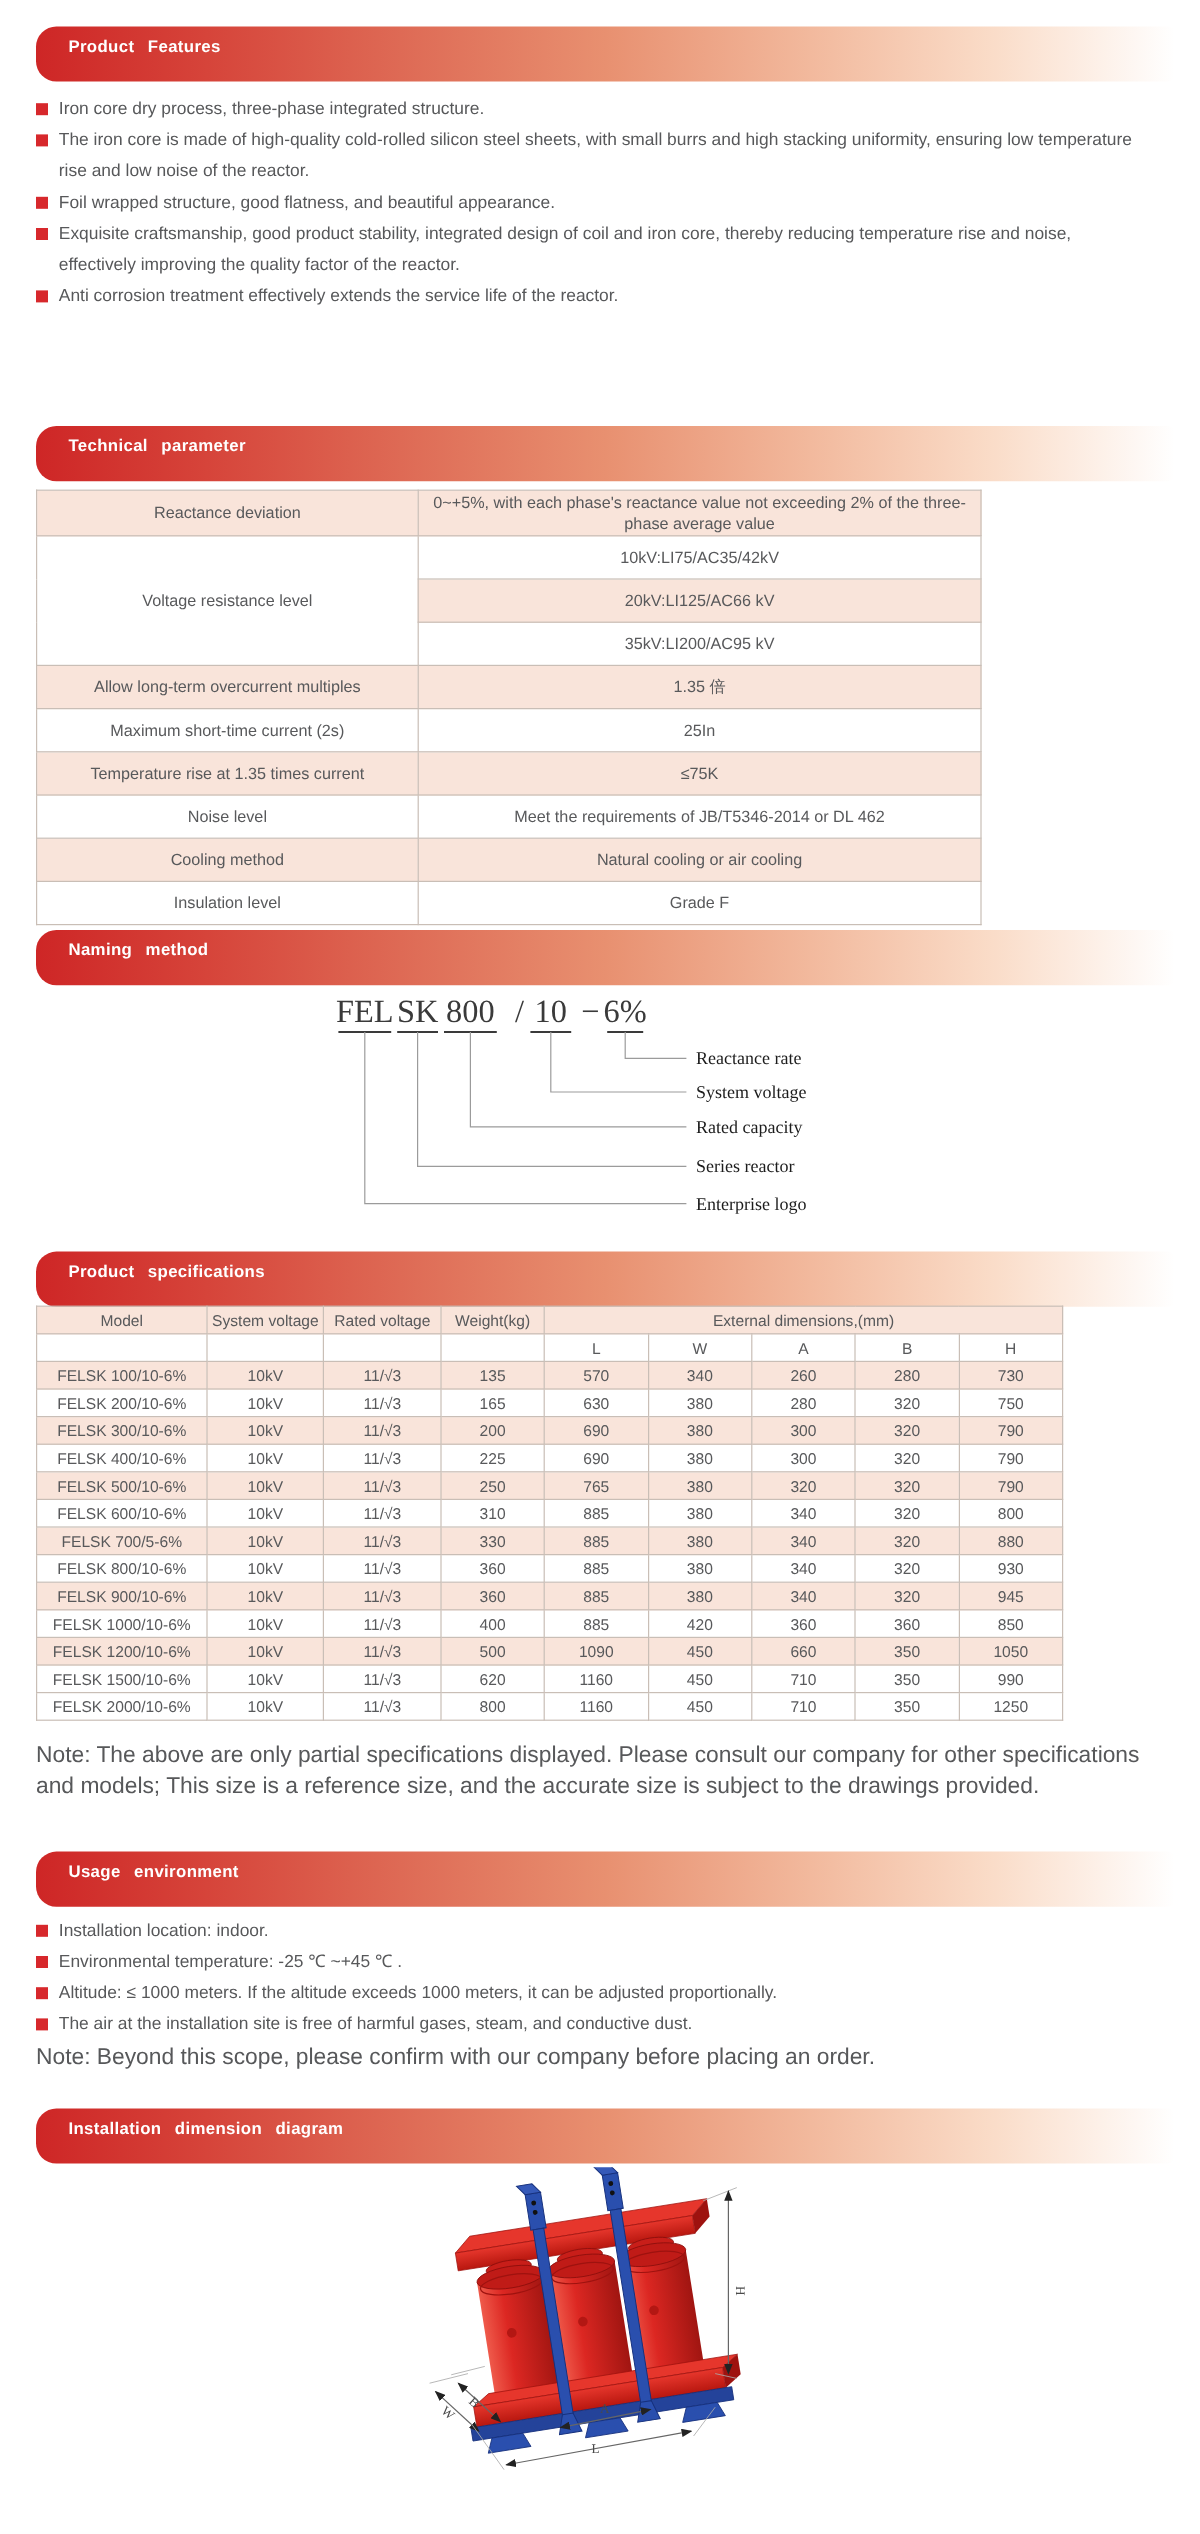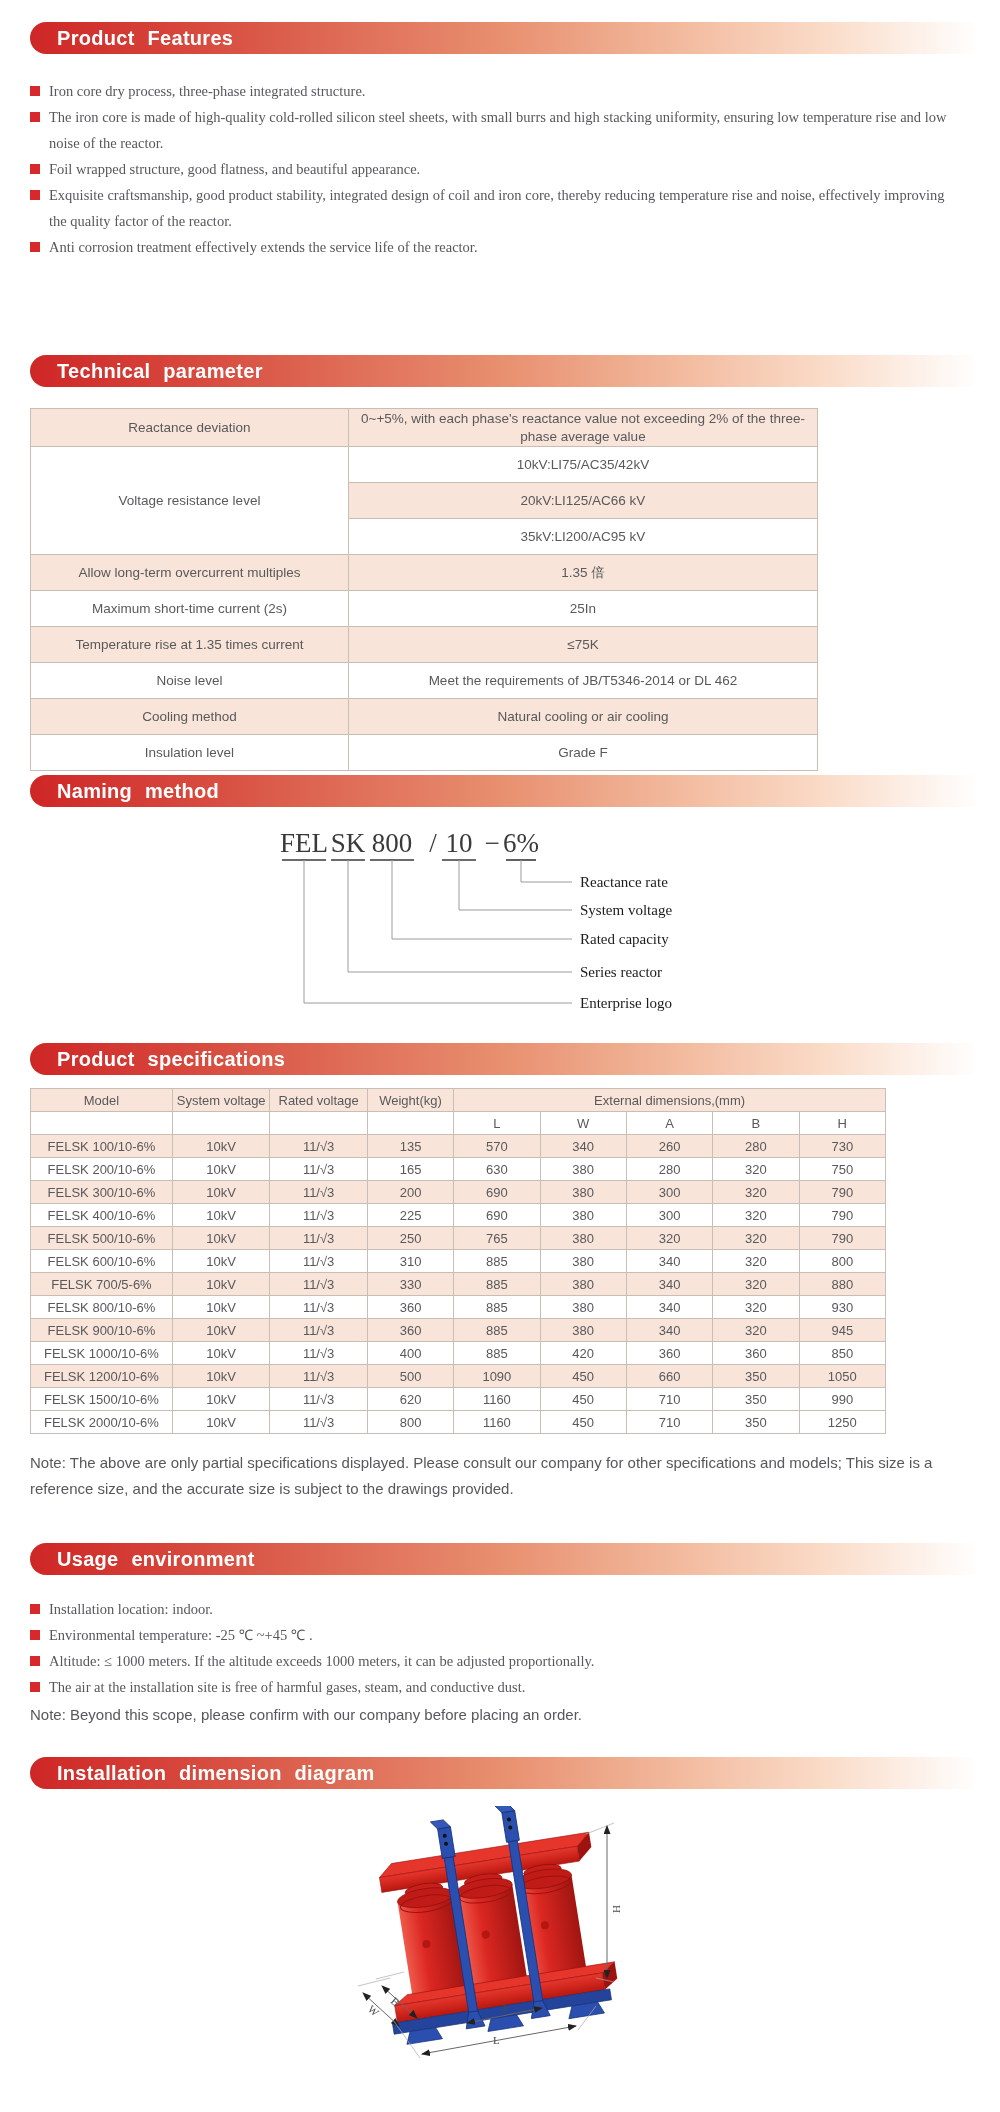--- a/index.html
+++ b/index.html
@@ -1,27 +1,27 @@
 <!DOCTYPE html>
 <html><head>
 <meta charset="utf-8">
 <style>
   html,body{margin:0;padding:0;background:#fff;}
   body{width:1000px;height:2112px;position:relative;font-family:"Liberation Sans",sans-serif;color:#58595b;}
   .banner{
-    position:absolute;left:30px;width:949px;height:32px;box-sizing:border-box;
+    position:absolute;left:30px;width:949px;height:46px;box-sizing:border-box;
     border-radius:17px 6px 6px 17px;
     background:linear-gradient(90deg,#ce2626 0%,#d6443a 15%,#de6a55 32%,#e89070 50%,#f2b99d 68%,#fadcc8 84%,#ffffff 100%);
-    color:#fff;font-size:20px;font-weight:bold;line-height:33px;
+    color:#fff;font-size:14px;font-weight:bold;line-height:33px;
     padding-left:27px;word-spacing:7px;letter-spacing:.3px;
   }
-  .bullets{position:absolute;left:30px;width:930px;list-style:none;margin:0;padding:0;font-family:Liberation Serif, serif;}
+  .bullets{position:absolute;left:30px;width:930px;list-style:none;margin:0;padding:0;}
   .bullets li{display:flex;font-size:14.5px;line-height:26px;color:#57585a;}
   .sq{flex:none;width:10px;height:10px;background:#d7282c;margin:8px 9px 0 0;}
-  .note{position:absolute;left:30px;width:930px;font-size:15px;line-height:26px;color:#57585a;}
+  .note{position:absolute;left:30px;width:930px;font-size:19px;line-height:26px;color:#57585a;}
   table{border-collapse:collapse;table-layout:fixed;}
   #tech-table{position:absolute;left:30px;top:408px;width:788px;}
   #tech-table td{border:1px solid #c9beb6;text-align:center;vertical-align:middle;
     font-size:13.5px;line-height:1.3;height:33px;padding:1px 8px;color:#58595b;}
   #spec-table{position:absolute;left:30px;top:1088px;width:856px;}
   #spec-table td{border:1px solid #c9beb6;text-align:center;vertical-align:middle;
     font-size:13px;height:22px;padding:0 3px;color:#58595b;}
   .pink{background:#f9e4da;}
   .svgwrap{position:absolute;left:30px;}
   #naming-svg{top:818px;}

